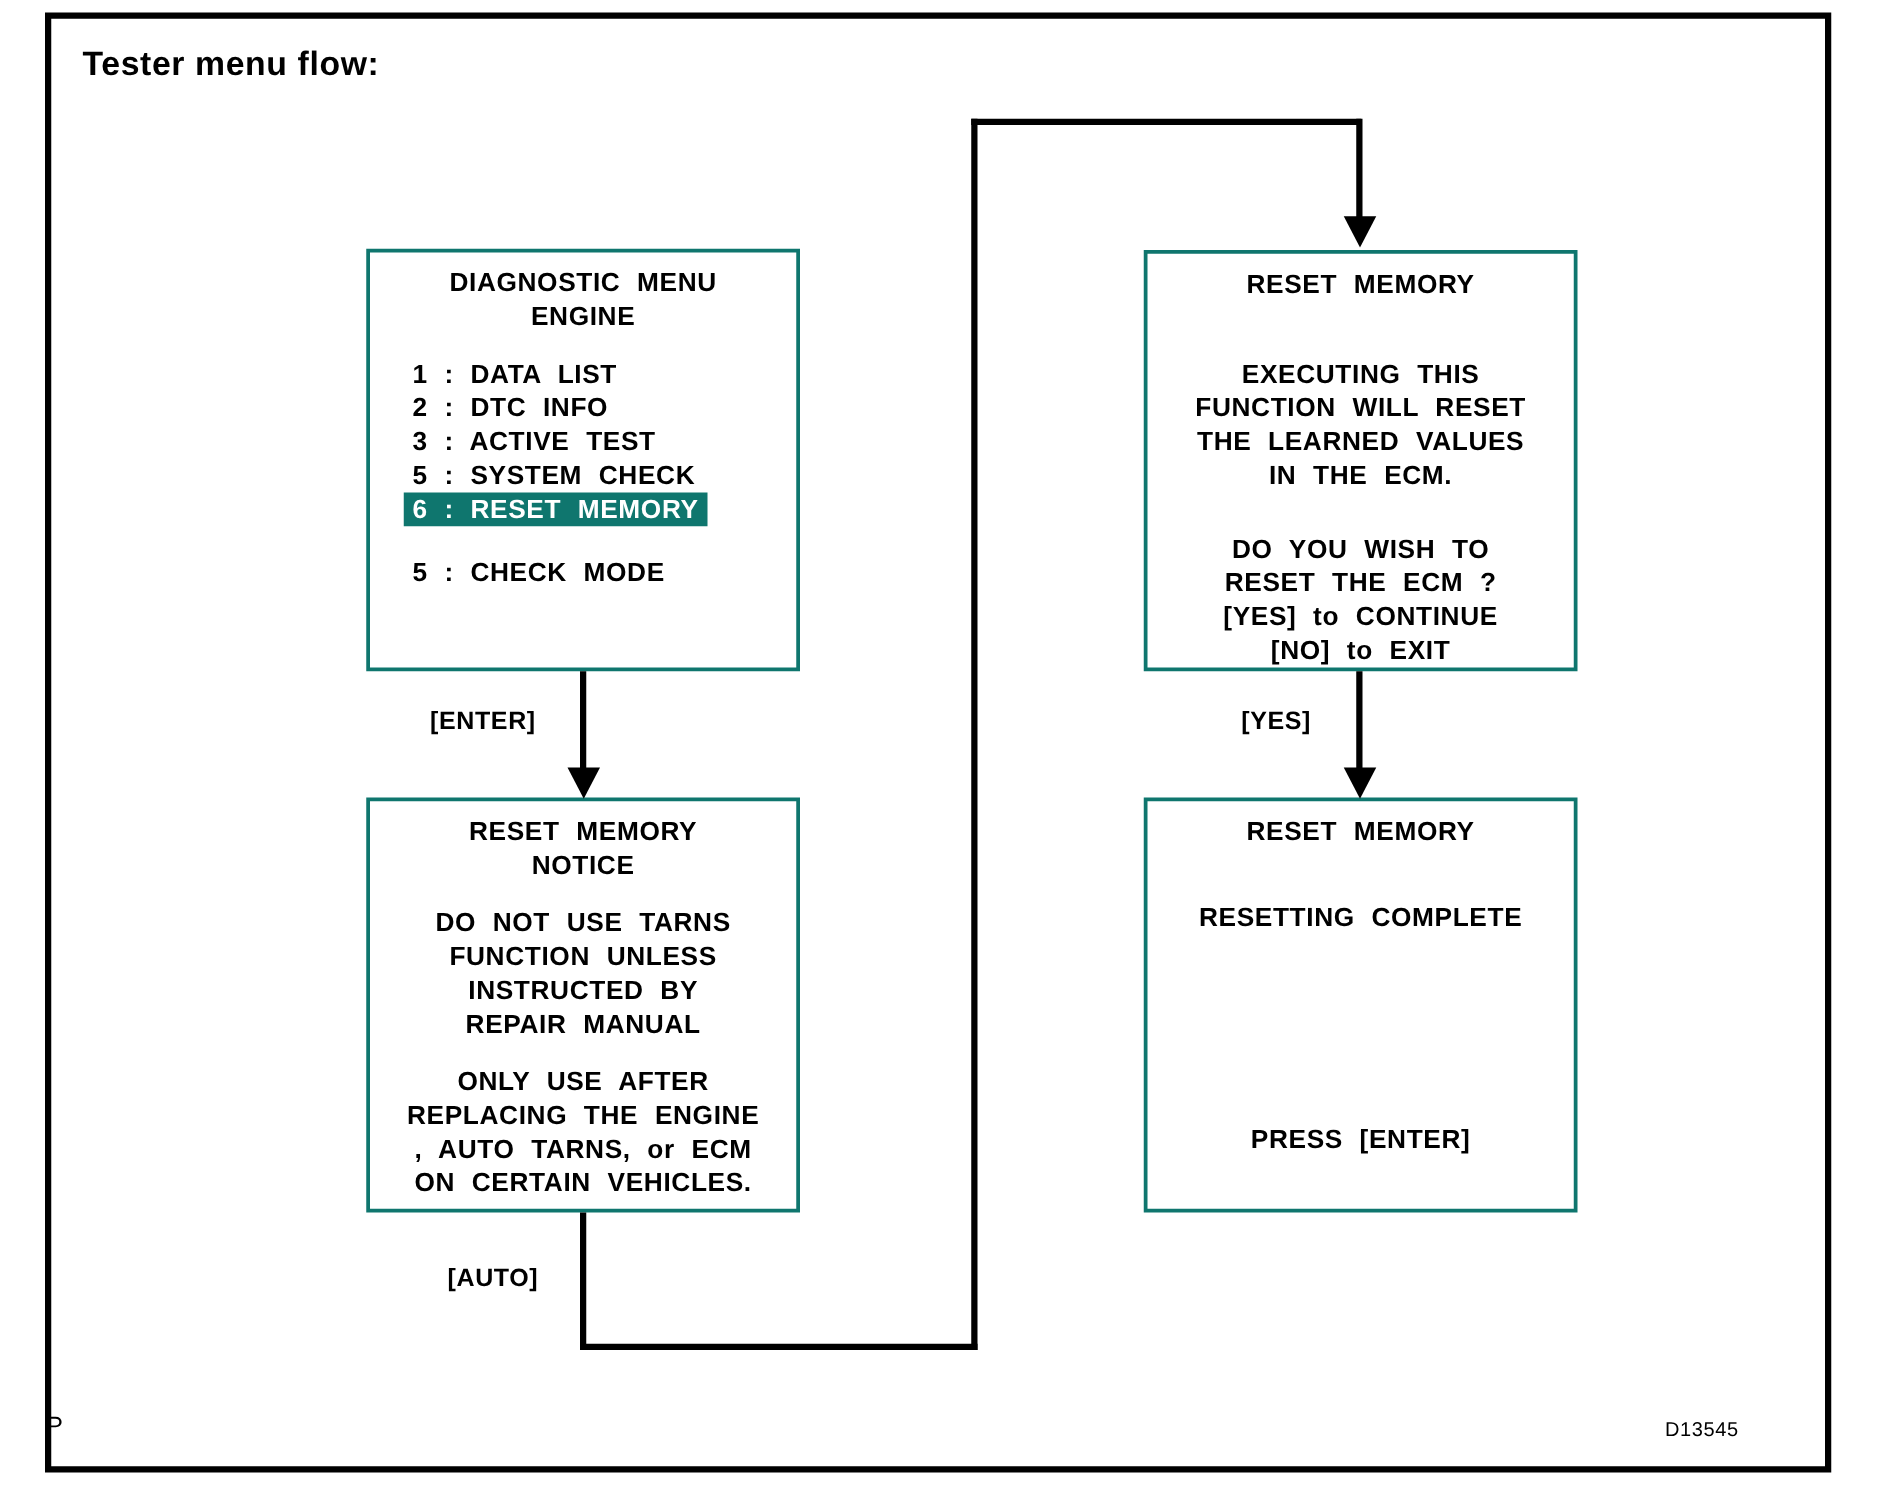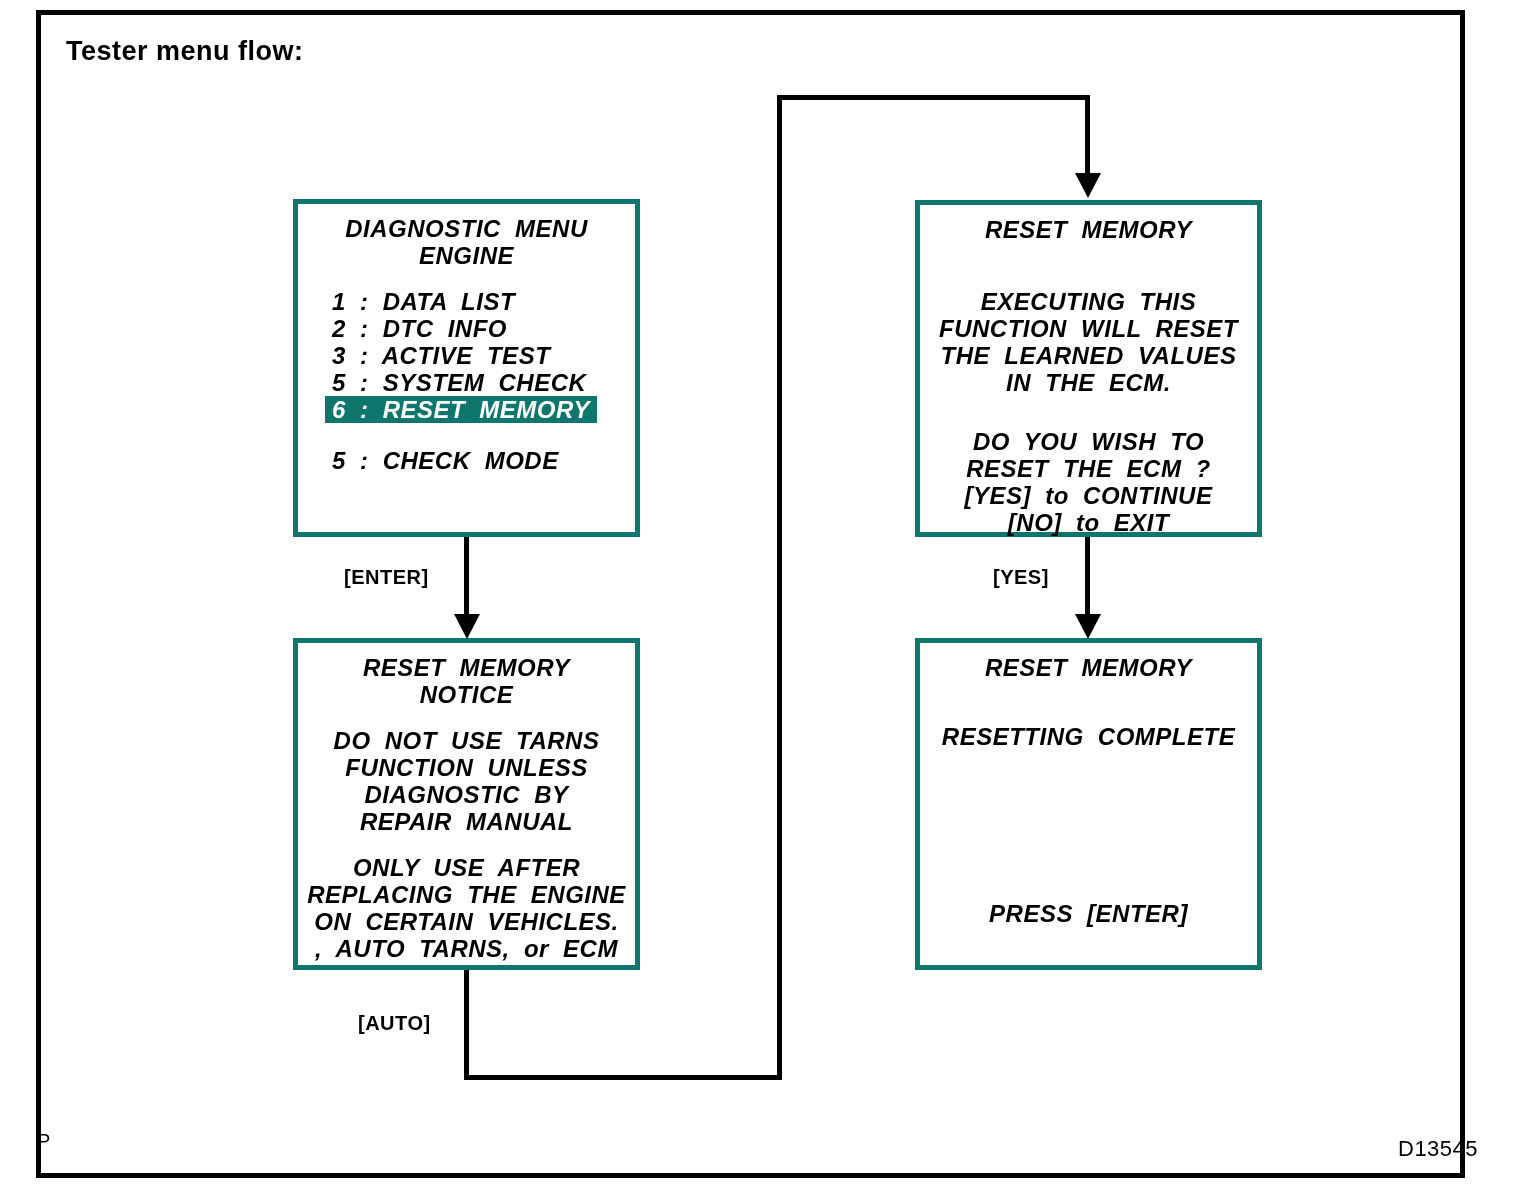--- a/index.html
+++ b/index.html
@@ -24,29 +24,28 @@
     left: 66px; top: 36px;
     font-size: 27px;
     font-weight: bold;
     letter-spacing: 0.5px;
     white-space: nowrap;
     text-align: right;
   }
   .screen {
     position: absolute;
     background: #ffffff;
-    border: 5px solid #0f766e;
+    border: 3px solid #0f766e;
     box-sizing: border-box;
-    font-size: 24px;
+    font-size: 21px;
     font-weight: bold;
     letter-spacing: 0.5px;
     word-spacing: 7px;
     text-align: center;
     padding-top: 11px;
-    font-style: italic;
   }
   .screen .line {
     height: 27px;
     line-height: 27px;
     white-space: nowrap;
   }
   .gap19 { height: 19px; }
   .gap24 { height: 24px; }
   .gap32 { height: 32px; }
   .gap42 { height: 42px; }
@@ -86,22 +85,22 @@
     white-space: nowrap;
   }
   .page-marker {
     position: absolute;
     left: 37px; top: 1130px;
     font-size: 20px;
     font-weight: normal;
   }
   .figure-code {
     position: absolute;
-    left: 1398px; top: 1136px;
-    font-size: 22px;
+    left: 1332px; top: 1136px;
+    font-size: 16px;
     font-weight: normal;
     letter-spacing: 0.5px;
   }
 </style>
 </head>
 <body>
 
 <div id="canvas">
 
   <div class="frame"></div>
@@ -122,27 +121,27 @@
       <div class="line">5 : CHECK MODE</div>
     </div>
   </div>
 
   <div class="screen" id="notice-box">
     <div class="line">RESET MEMORY</div>
     <div class="line">NOTICE</div>
     <div class="gap19"></div>
     <div class="line">DO NOT USE TARNS</div>
     <div class="line">FUNCTION UNLESS</div>
-    <div class="line">DIAGNOSTIC BY</div>
+    <div class="line">INSTRUCTED BY</div>
     <div class="line">REPAIR MANUAL</div>
     <div class="gap19"></div>
     <div class="line">ONLY USE AFTER</div>
     <div class="line">REPLACING THE ENGINE</div>
+    <div class="line">, AUTO TARNS, or ECM</div>
     <div class="line">ON CERTAIN VEHICLES.</div>
-    <div class="line">, AUTO TARNS, or ECM</div>
   </div>
 
   <div class="screen" id="confirm-box">
     <div class="line">RESET MEMORY</div>
     <div class="gap45"></div>
     <div class="line">EXECUTING THIS</div>
     <div class="line">FUNCTION WILL RESET</div>
     <div class="line">THE LEARNED VALUES</div>
     <div class="line">IN THE ECM.</div>
     <div class="gap32"></div>

